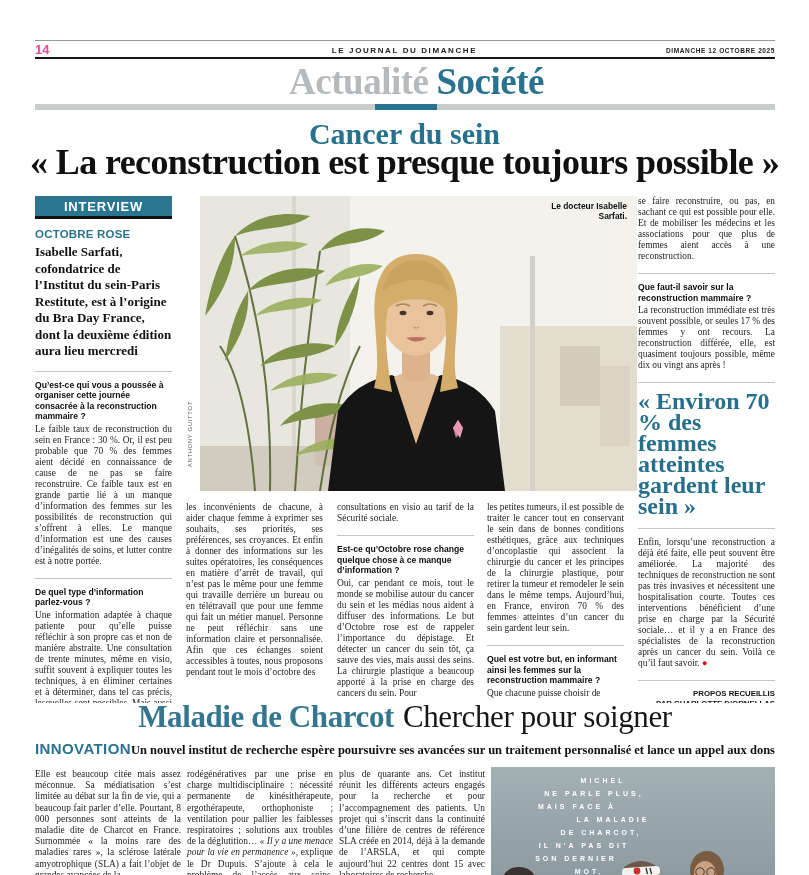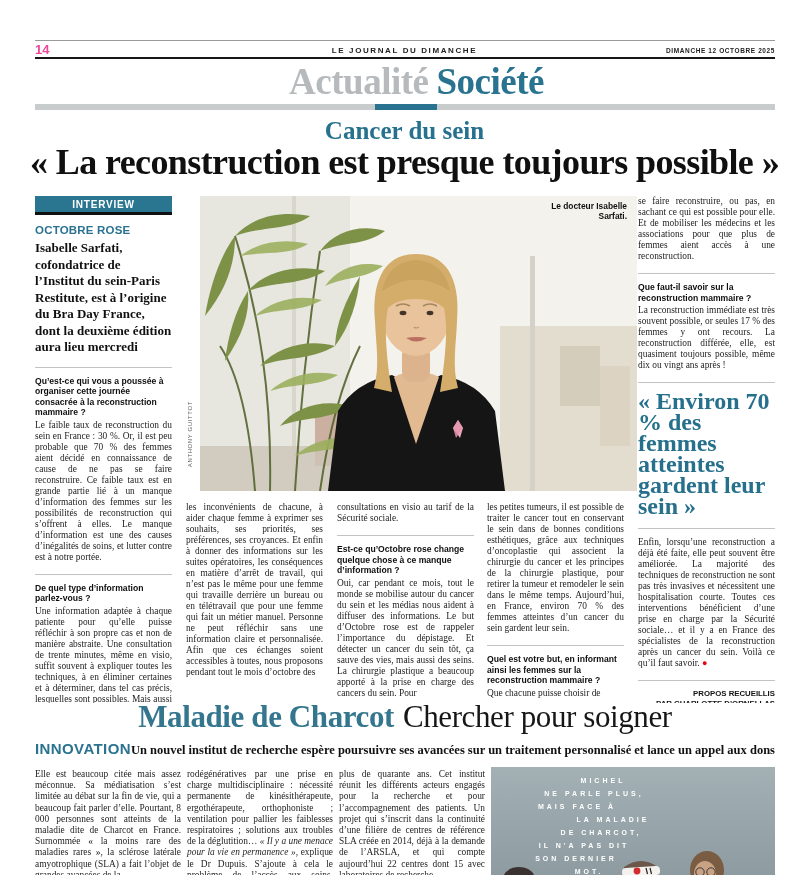--- a/index.html
+++ b/index.html
@@ -16,35 +16,35 @@
   .rule-dark{position:absolute;left:35px;width:740px;height:2px;background:#161616;top:57px;}
   .section-title{position:absolute;left:12px;top:60px;width:100%;text-align:center;
                  font-size:37px;font-weight:700;letter-spacing:-0.5px;}
   .section-light{color:#b6babc;}
   .section-bold{color:#2a7390;margin-left:8px;}
   .section-bar{position:absolute;left:35px;top:104px;width:740px;height:6px;background:#c9cccd;}
   .section-bar .accent{position:absolute;left:340px;top:0;width:62px;height:6px;background:#2a7390;}
 
   
   .a1-kicker{position:absolute;left:0;top:117px;width:100%;text-align:center;
-             color:#26718e;font-weight:700;font-size:25px;}
+             color:#26718e;font-weight:700;font-size:30px;}
   .a1-headline{position:absolute;left:0;top:141px;width:100%;text-align:center;
                color:#101010;font-weight:700;font-size:36px;letter-spacing:-0.6px;}
 
   
   .iv{position:absolute;left:35px;top:196px;width:740px;height:507px;overflow:hidden;}
   .col{position:absolute;width:137px;top:0;}
   .c1{left:0;}
   .c2{left:151px;top:306px;}
   .c3{left:302px;top:306px;}
   .c4{left:452px;top:306px;}
   .c5{left:603px;}
 
   .badge{background:#2a7691;border-bottom:3px solid #111;color:#fff;text-align:center;
-         font-weight:700;font-size:10px;letter-spacing:0.8px;padding:3px 0 2px;}
+         font-weight:700;font-size:13px;letter-spacing:0.8px;padding:3px 0 2px;}
   .rubric{color:#2a7390;font-weight:700;font-size:11.5px;letter-spacing:0.2px;margin:9px 0 4px;}
   .standfirst{font-weight:700;font-size:13px;line-height:16.5px;color:#111;}
   .divider{border:0;border-top:1px solid #c3c3c3;margin:11px 0 8px;}
   .q{font-weight:700;font-size:8.6px;line-height:10.6px;color:#0e0e0e;margin:0 0 2px;}
   .ans{font-size:9.4px;line-height:11px;text-align:justify;margin:0 0 5px;color:#1d1d1d;}
   .pullquote{color:#26708c;font-weight:700;font-size:24px;line-height:21px;margin:6px 0;}
   .end-dot{color:#e30613;font-size:9px;}
   .byline{font-weight:700;font-size:7.8px;line-height:10px;text-align:right;color:#111;margin:2px 0 10px;}
   .note{font-weight:700;font-size:7.6px;line-height:9.6px;color:#111;}
 

